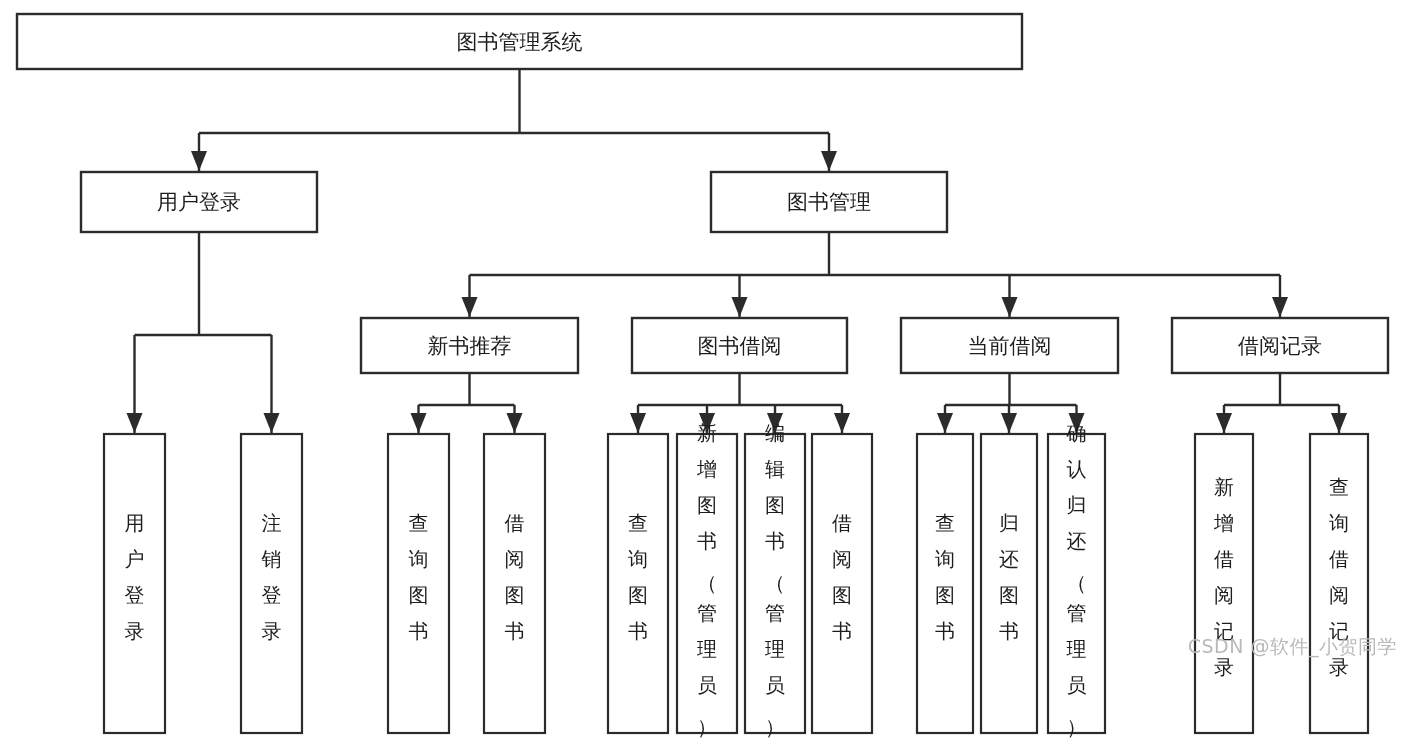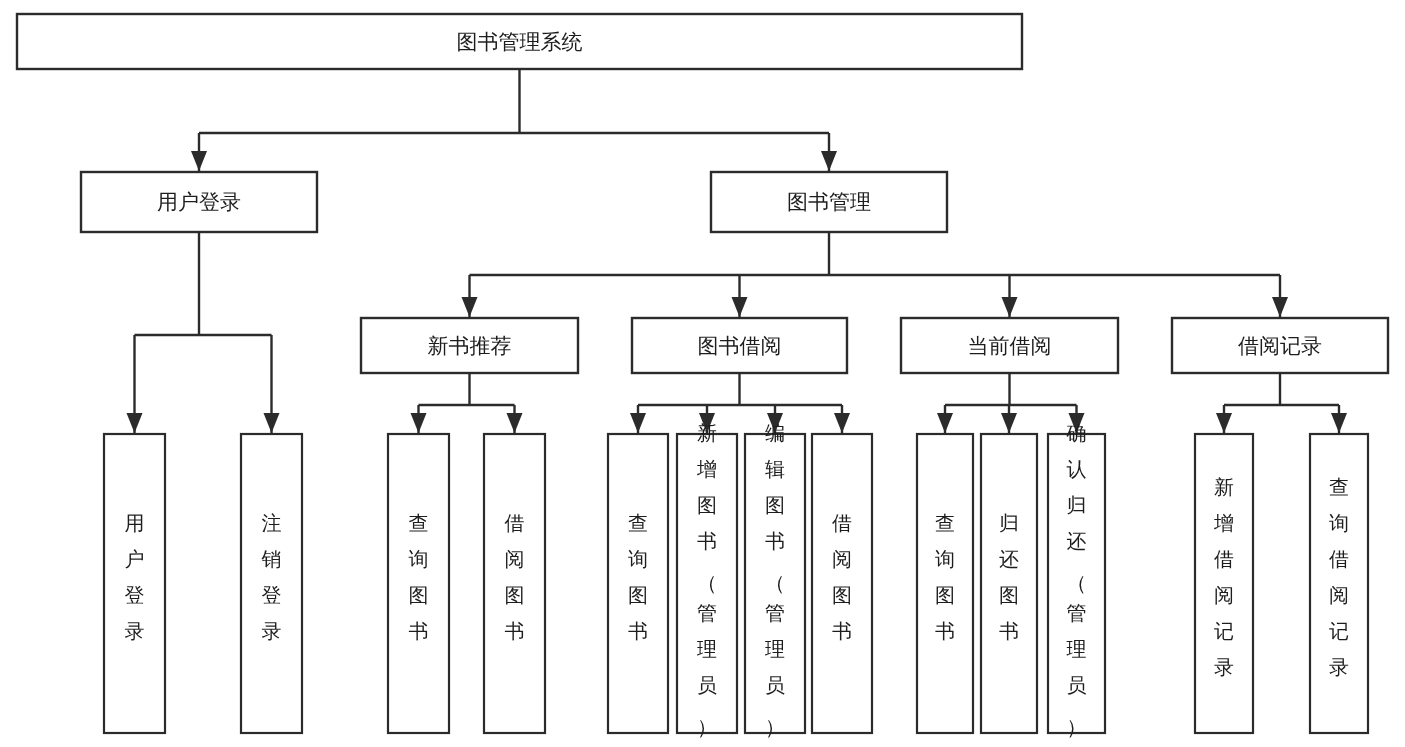--- a/index.html
+++ b/index.html
@@ -205,13 +205,14 @@
         <g>
           <rect x="1195" y="434" width="58" height="299" class="node-rect-thin"></rect>
           <text x="1224" class="node-label-v"><tspan x="1224" y="493.5">新</tspan><tspan x="1224" y="529.5">增</tspan><tspan x="1224" y="565.5">借</tspan><tspan x="1224" y="601.5">阅</tspan><tspan x="1224" y="637.5">记</tspan><tspan x="1224" y="673.5">录</tspan></text>
         </g>
         <g>
           <rect x="1310" y="434" width="58" height="299" class="node-rect-thin"></rect>
           <text x="1339" class="node-label-v"><tspan x="1339" y="493.5">查</tspan><tspan x="1339" y="529.5">询</tspan><tspan x="1339" y="565.5">借</tspan><tspan x="1339" y="601.5">阅</tspan><tspan x="1339" y="637.5">记</tspan><tspan x="1339" y="673.5">录</tspan></text>
         </g>
       </g>
   </svg>
+  <div class="watermark">CSDN @软件_小贺同学</div>
 </div>
 
 </body></html>

